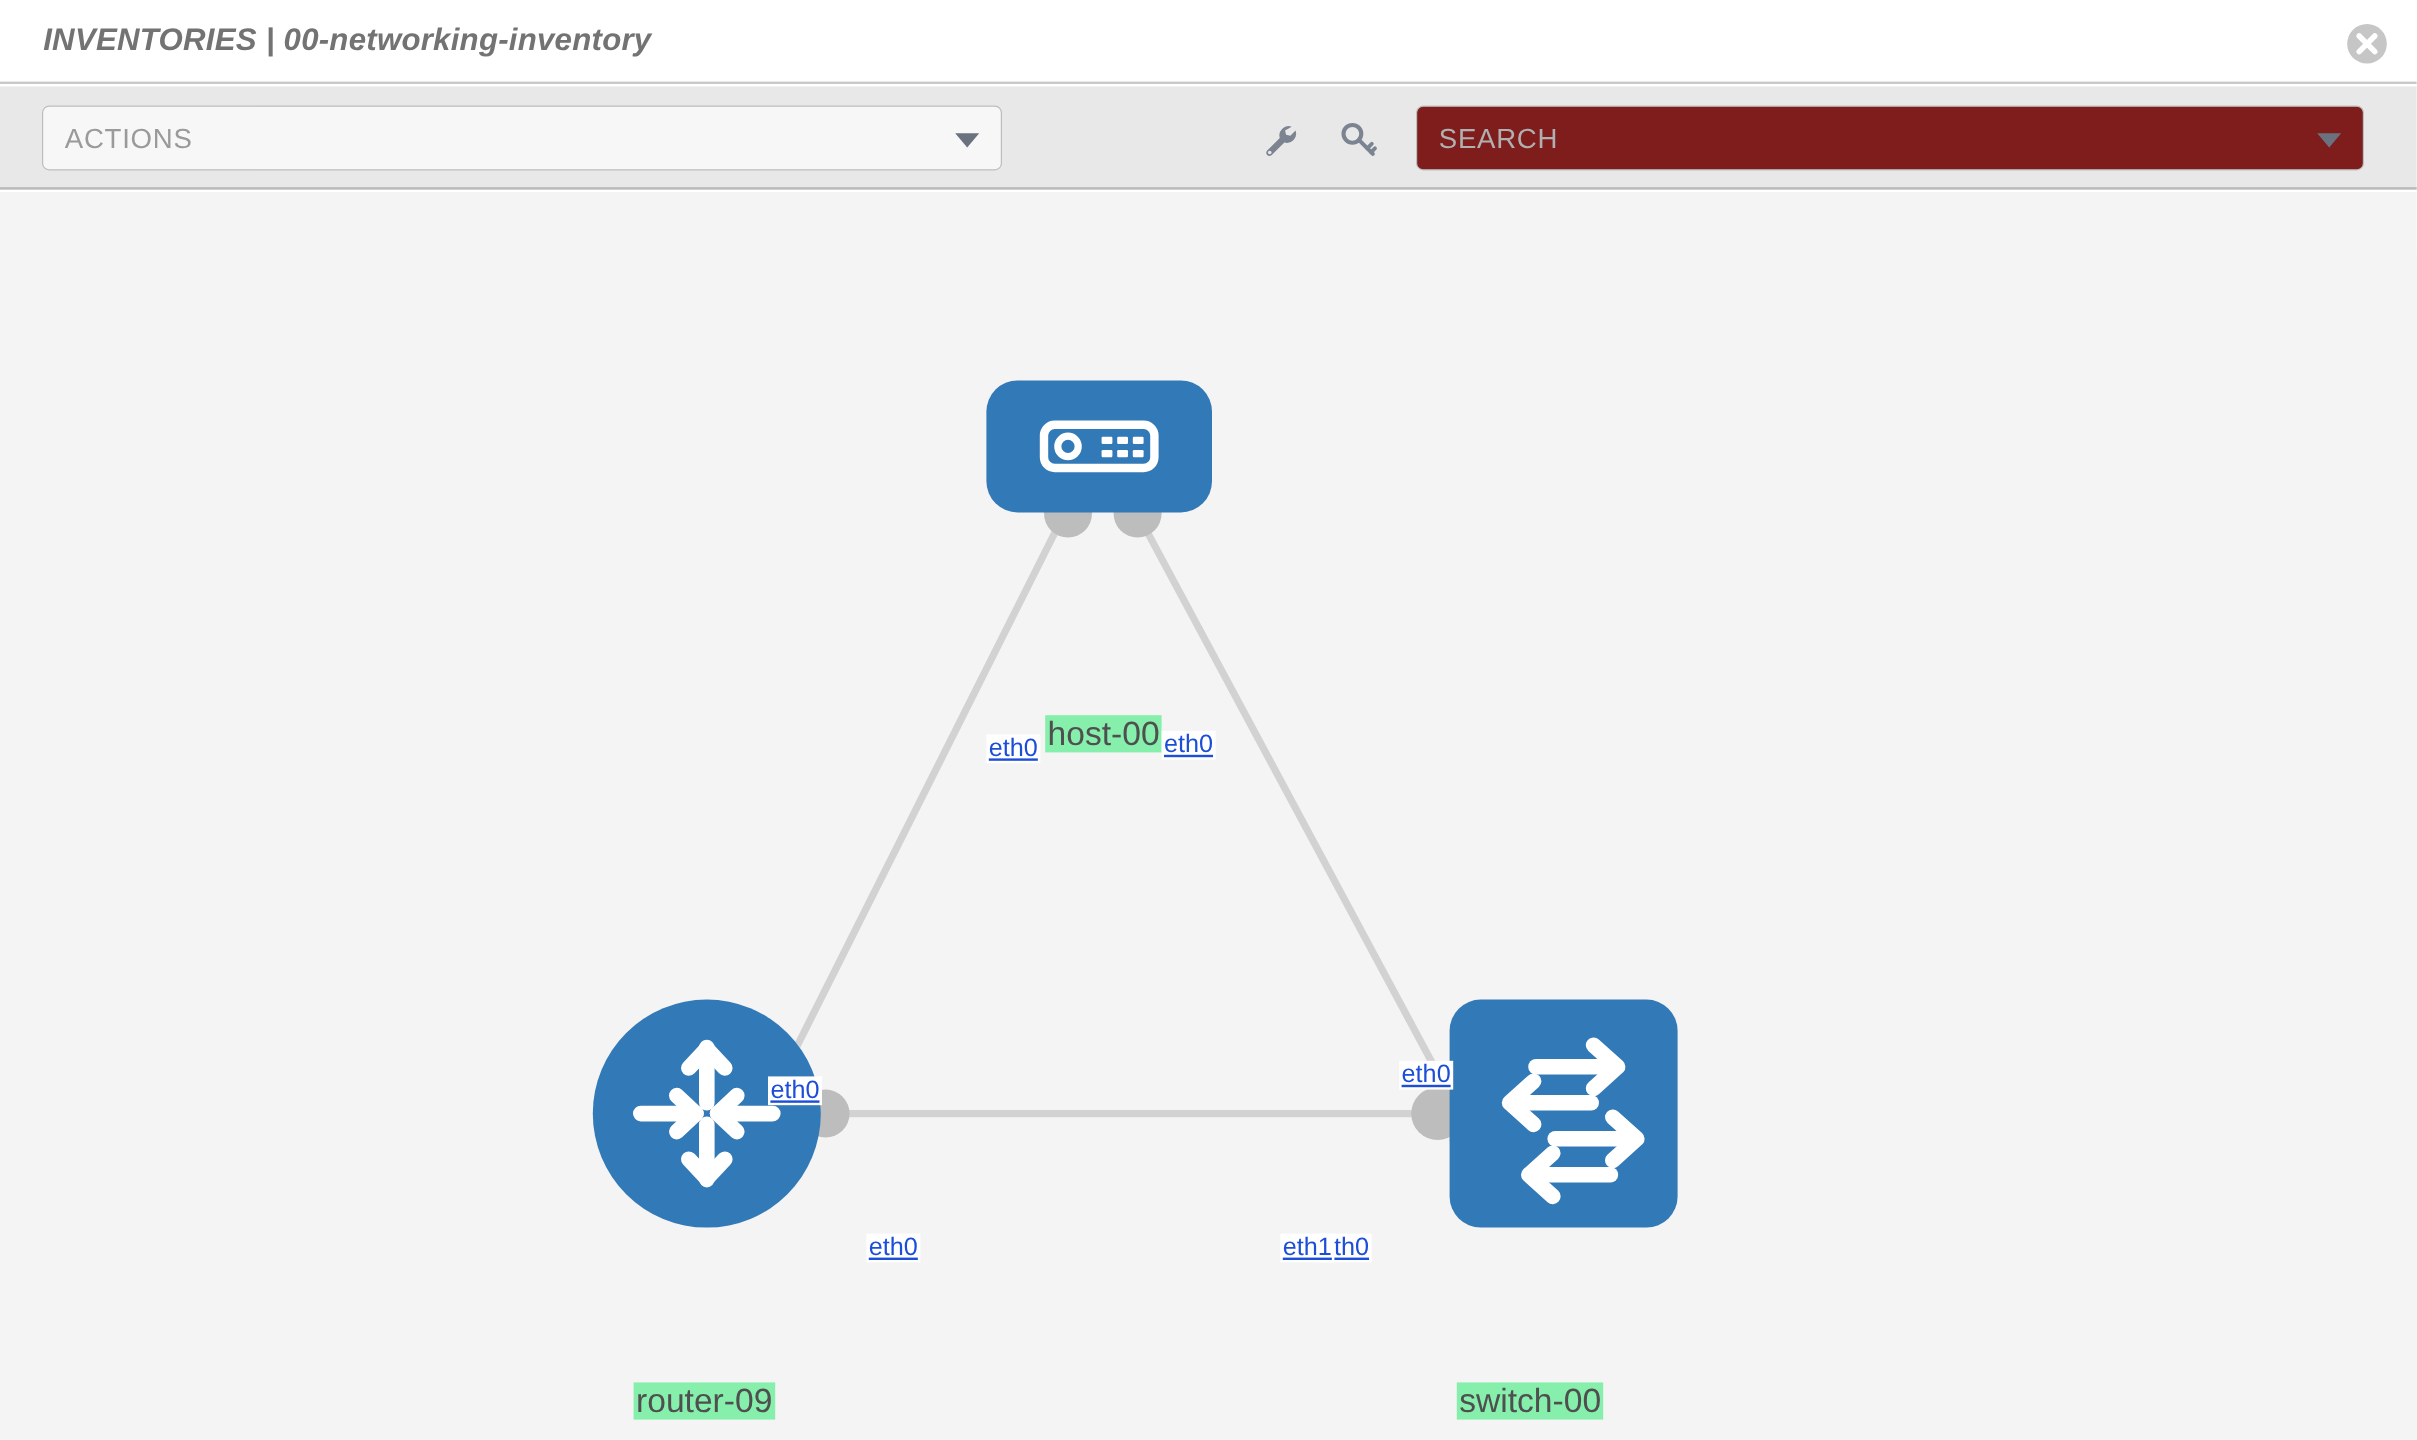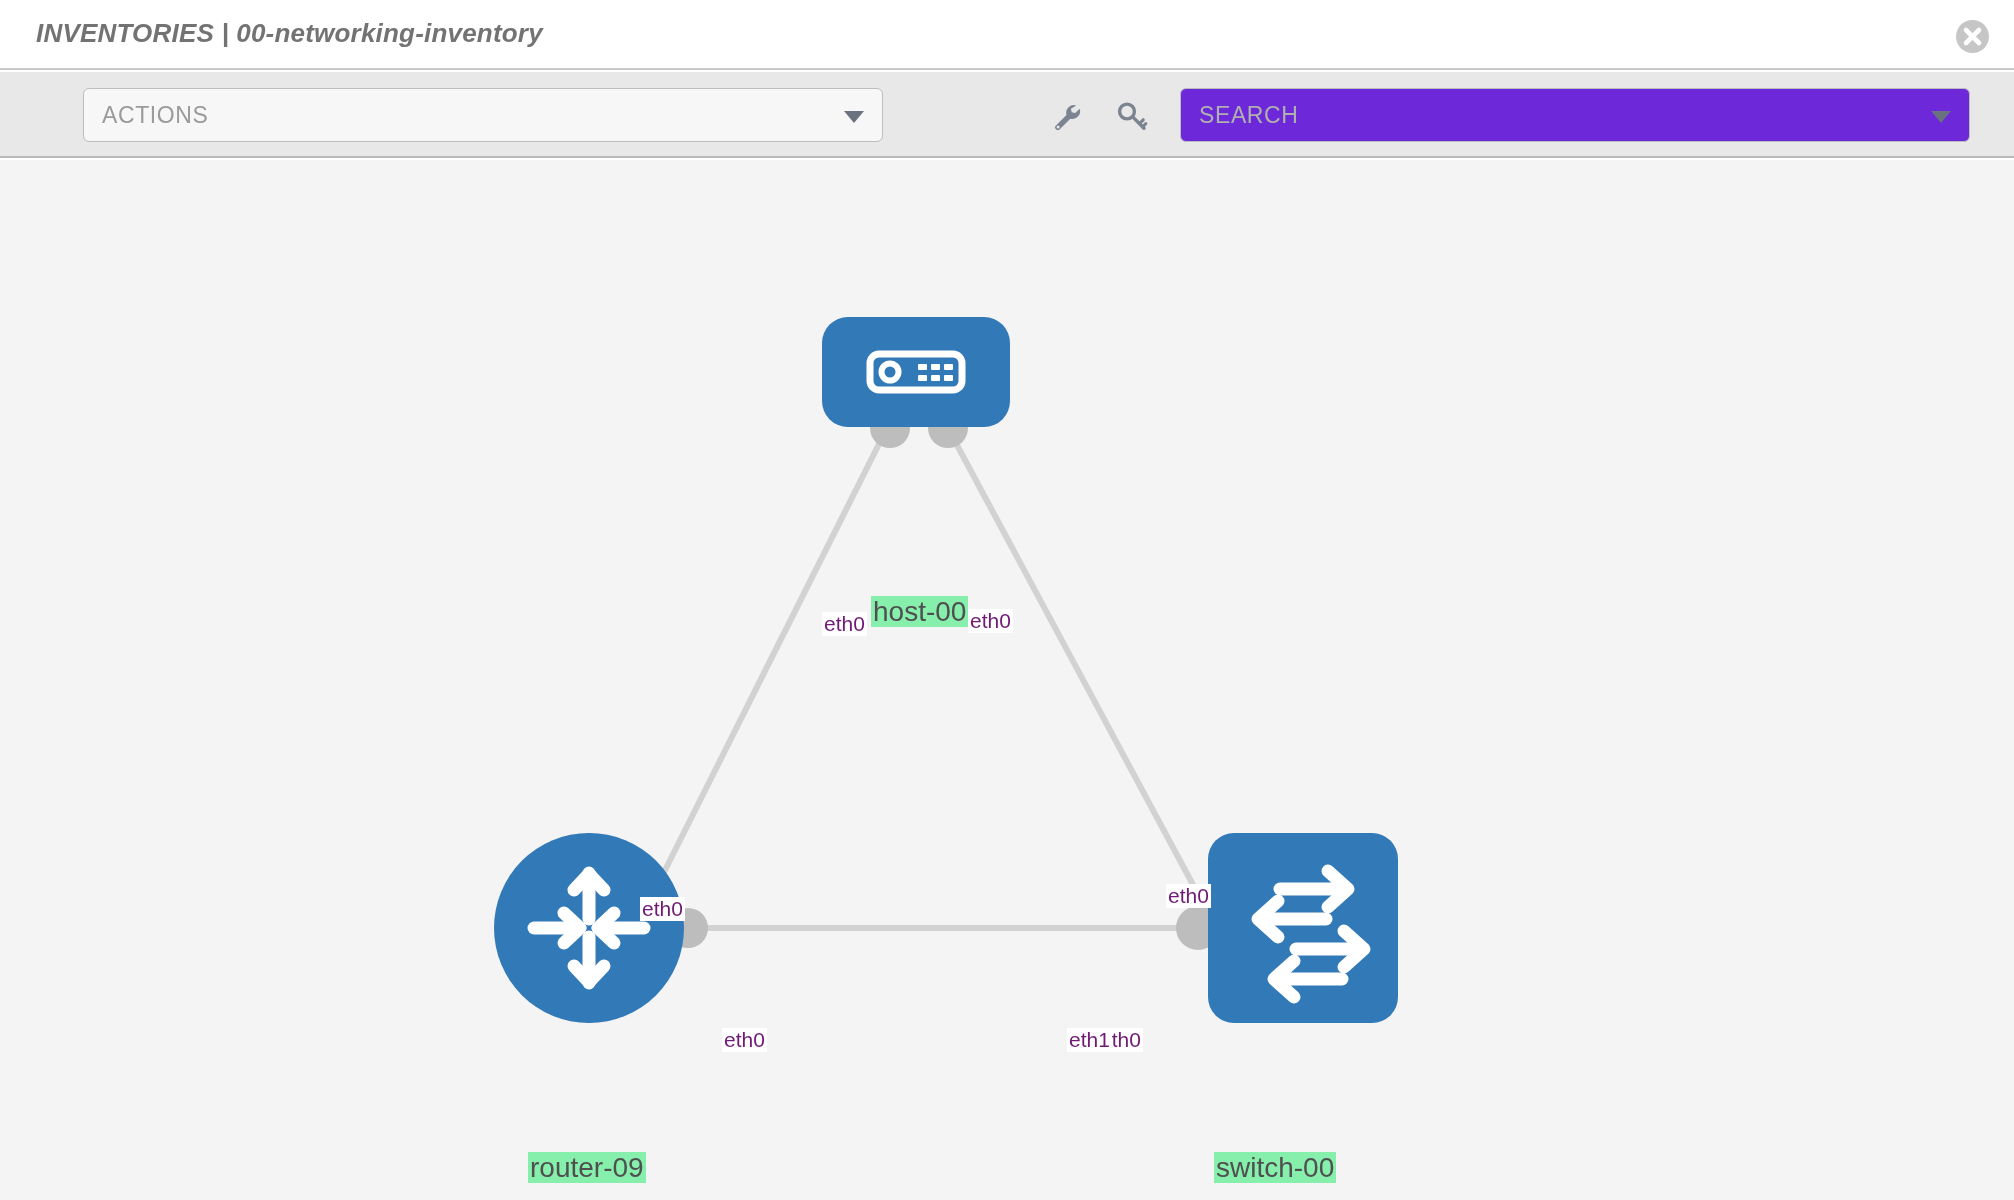--- a/index.html
+++ b/index.html
@@ -66,21 +66,20 @@
   .actions-select {
     position: absolute;
     left: 35px;
     top: 16px;
     width: 800px;
     height: 54px;
     background: #f7f7f7;
     border: 1px solid #bdbdbd;
     border-radius: 6px;
     cursor: pointer;
-    margin-left: 48px;
   }
   .actions-select .label {
     position: absolute;
     left: 18px;
     top: 13px;
     font-size: 23px;
     color: #9a9a9a;
     letter-spacing: 0.6px;
   }
   .caret {
@@ -104,21 +103,21 @@
   .tool-icon svg { display:block; width: 36px; height: 36px; }
   .tool-wrench { left: 1048px; }
   .tool-key    { left: 1114px; }
 
   .search-box {
     position: absolute;
     left: 1180px;
     top: 16px;
     width: 790px;
     height: 54px;
-    background: #6d28d9;
+    background: #7f1d1d;
     border: 1px solid #bdbdbd;
     border-radius: 6px;
     cursor: text;
   }
   .search-box .label {
     position: absolute;
     left: 18px;
     top: 13px;
     font-size: 23px;
     color: #b0b0b0;
@@ -170,25 +169,26 @@
     padding: 0 2px;
     line-height: 1.12;
   }
   .lbl-host   { left: 871px; top: 436px; }
   .lbl-router { left: 528px; top: 992px; }
   .lbl-switch { left: 1214px; top: 992px; text-align: center; }
 
   .iface-label {
     position: absolute;
     font-size: 21px;
-    color: #701a75;
+    color: #1d4ed8;
     background: #ffffff;
     white-space: nowrap;
     padding: 0 2px;
     line-height: 1.15;
+    text-decoration: underline;
   }
   .if-host-left   { left: 822px;  top: 452px; }
   .if-host-right  { left: 968px;  top: 449px; }
   .if-router-up   { left: 640px;  top: 737px; }
   .if-switch-up   { left: 1166px; top: 724px; }
   .if-router-rt   { left: 722px;  top: 868px; }
   .if-switch-lfA  { left: 1098px; top: 868px; }
   .if-switch-lfB  { left: 1067px; top: 868px; }
 </style>
 </head>

